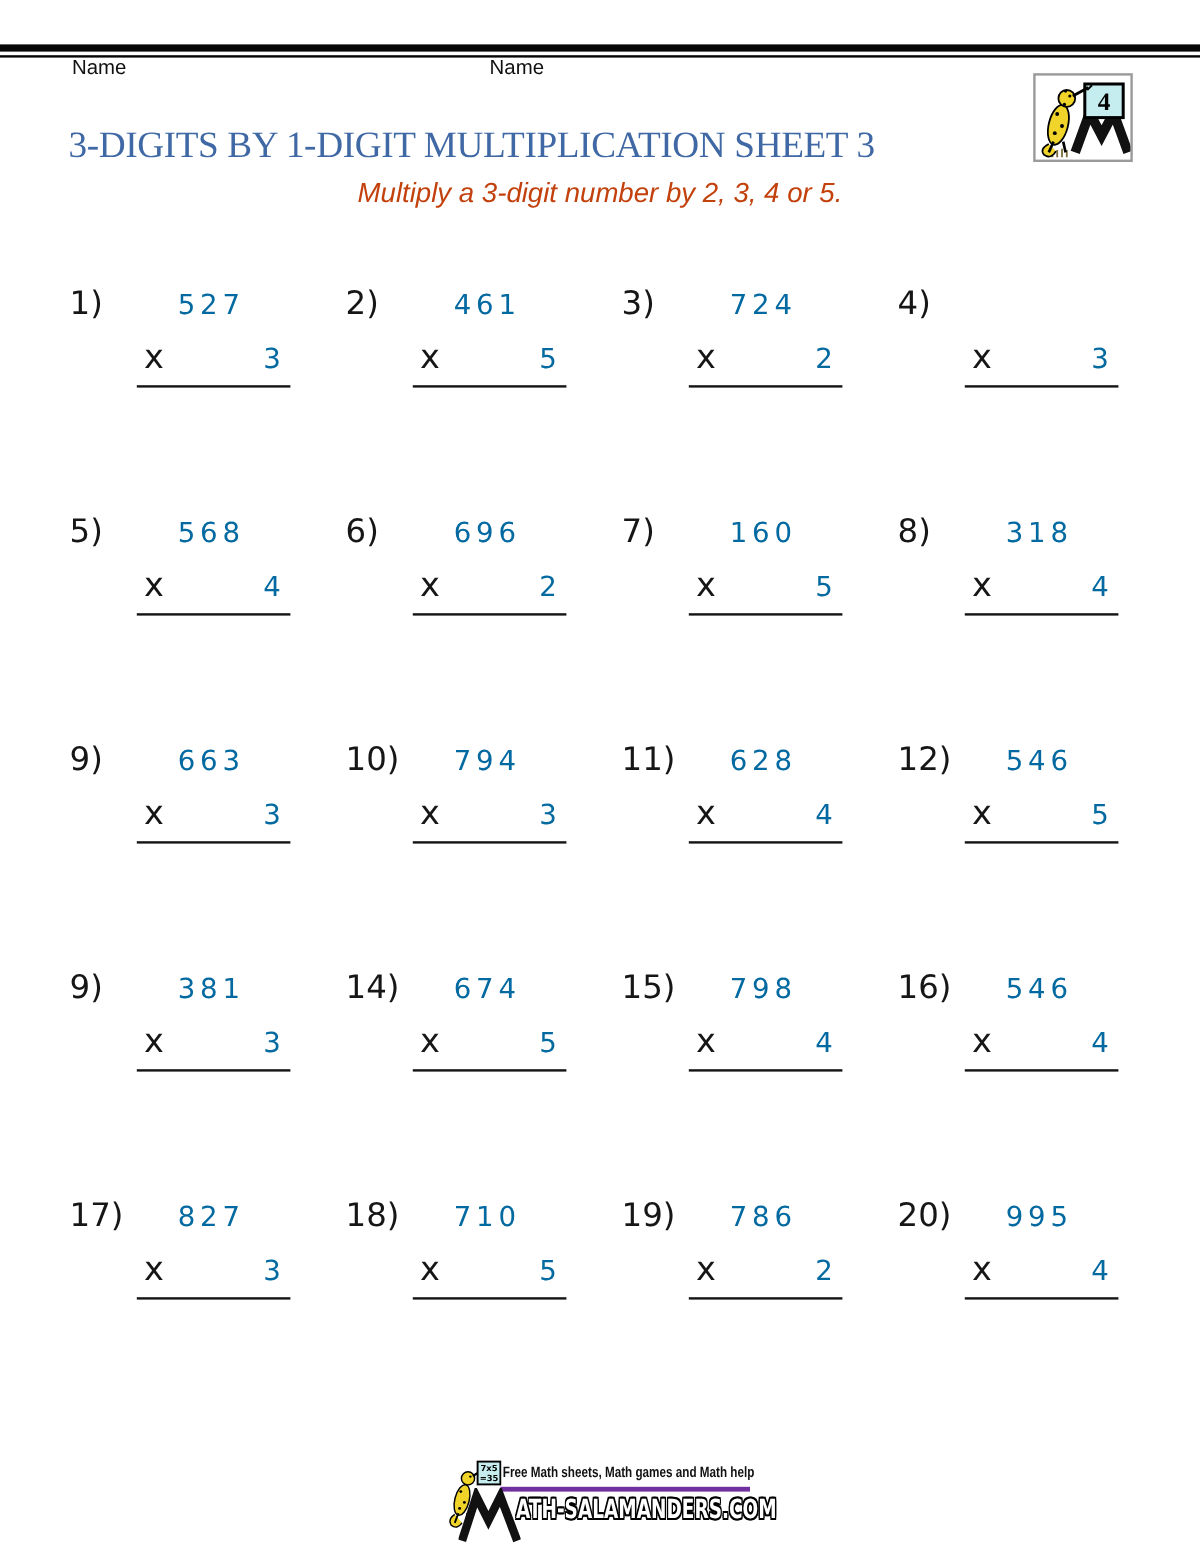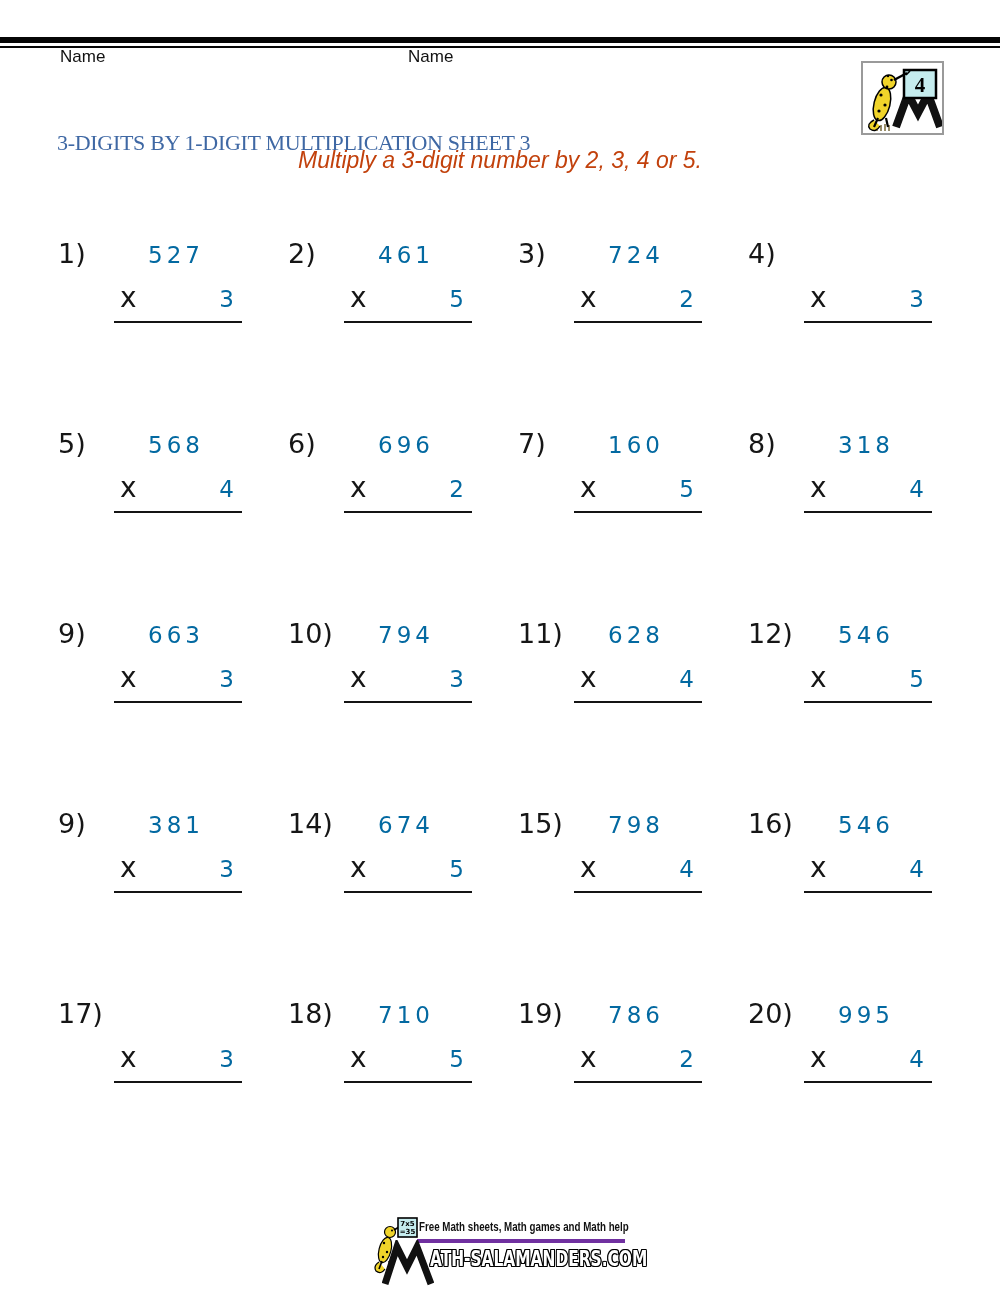--- a/index.html
+++ b/index.html
@@ -19,22 +19,22 @@
   .meta-label {
     position: absolute; top: 45px;
     font-size: 17px; line-height: 24px; color: #111;
   }
   .name-label { left: 60px; }
   .date-label { left: 408px; }
 
   .page-title {
     position: absolute; left: 57px; top: 103px;
     font-family: "Liberation Serif", serif;
-    font-size: 22px; letter-spacing: -0.3px;
-    color: #3f68a4; white-space: nowrap; margin-top: 27px;
+    font-size: 31px; letter-spacing: -0.3px;
+    color: #3f68a4; white-space: nowrap;
   }
   .page-subtitle {
     position: absolute; left: 0; top: 147px; width: 1000px;
     text-align: center;
     font-style: italic; font-size: 23px; color: #c2410c;
   }
 
   
   .corner-logo {
     position: absolute; left: 861px; top: 61px;
@@ -332,20 +332,21 @@
     <div class="p-op">
         <span class="p-x">x</span>
         <span class="p-val">4</span>
       </div>
     <div class="p-line"></div>
   </div>
 
   <div class="problem">
     <div class="p-top">
         <span class="p-label">17)</span>
+        <span class="p-val">827</span>
       </div>
     <div class="p-op">
         <span class="p-x">x</span>
         <span class="p-val">3</span>
       </div>
     <div class="p-line"></div>
   </div>
 
   <div class="problem">
     <div class="p-top">

